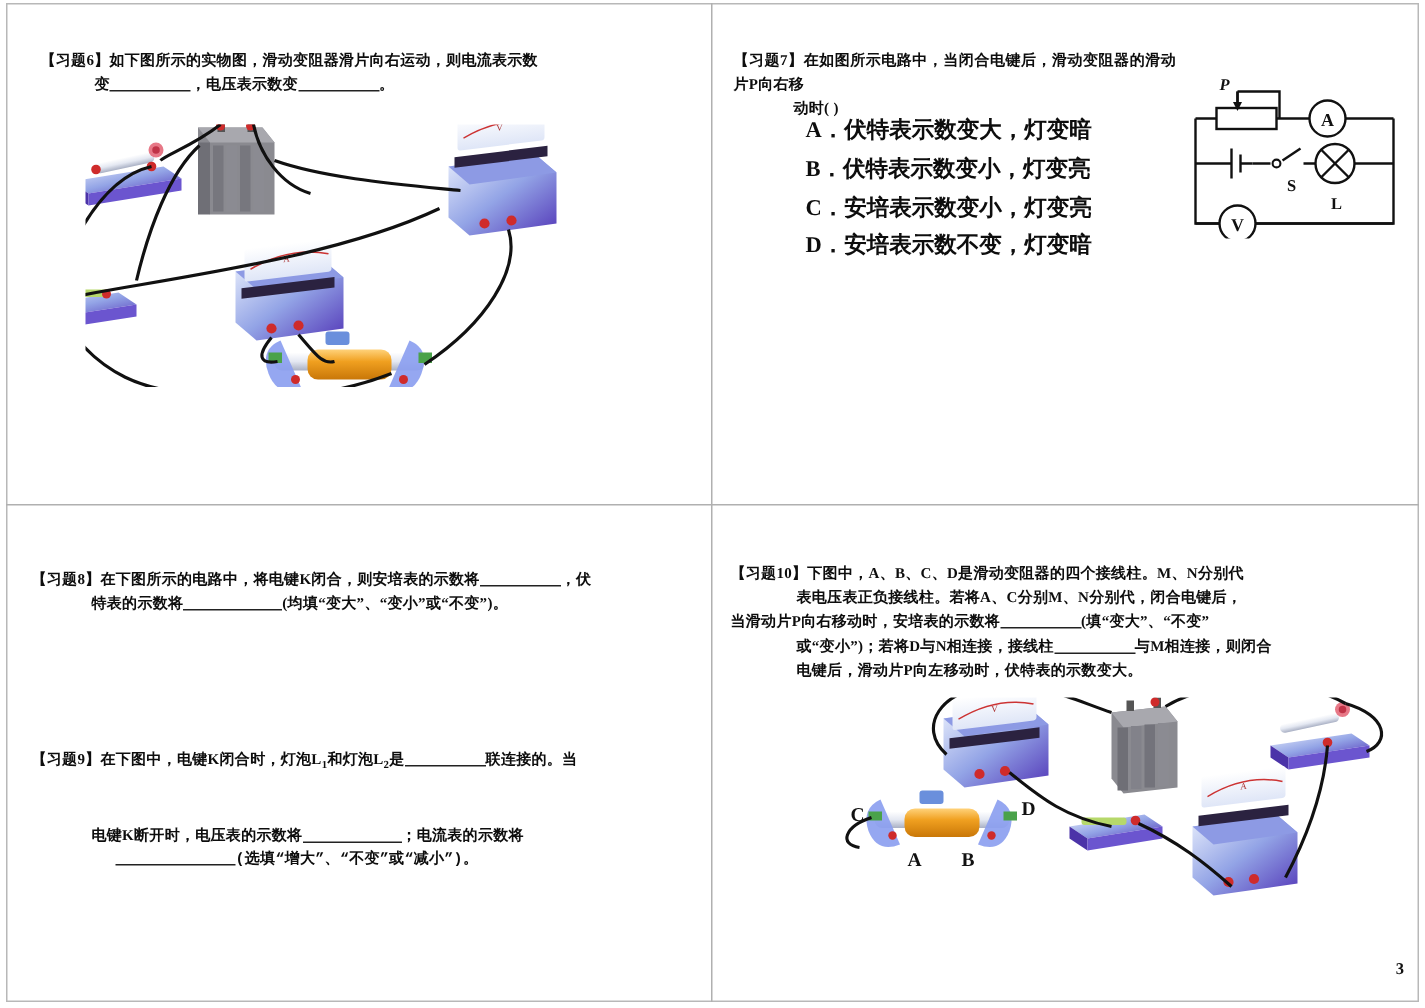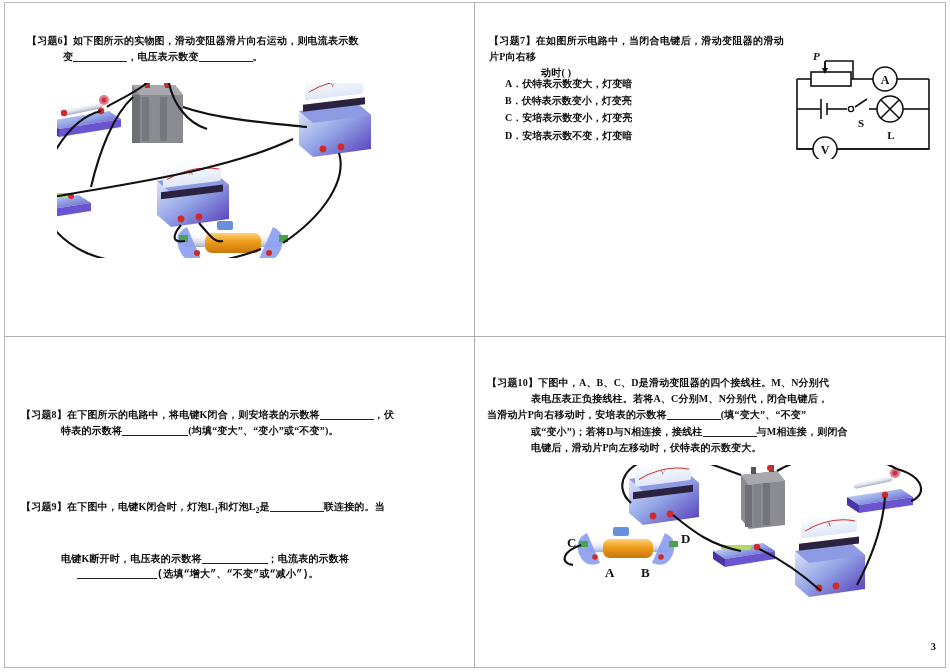--- a/index.html
+++ b/index.html
@@ -47,22 +47,22 @@
   }
   .prob .tag{white-space:nowrap;}
   .blank{
     display:inline-block;
     border-bottom:1px solid #222;
     vertical-align:-2px;
   }
   .b-md{width:54px;}
   .b-lg{width:66px;}
   .opt{
-    font-size:10px;font-weight:bold;color:#0d0d0d;
-    line-height:1.72;margin-left:16px;
+    font-size:15px;font-weight:bold;color:#0d0d0d;
+    line-height:1.72;margin-left:48px;
   }
   .choice-letter{font-family:"Liberation Serif",serif;}
 
   
   .sch{position:absolute;}
 
   
   .art{position:absolute;}
 
   .pagenum{
@@ -205,21 +205,21 @@
         <path d="M142 140 C154 154 158 160 166 158"></path>
         <path d="M96 176 C140 186 178 176 204 166"></path>
       </g>
     </svg>
   </div>
 
   <div class="quad" id="q-tr">
 
     <div class="prob" style="position:absolute;left:14px;top:30px;width:295px;">
       <span class="tag">【习题7】</span><span>在如图所示电路中，当闭合电键后，滑动变阻器的滑动片P向右移</span>
-      <div style="margin-left:52px;"><span>动时(  )</span></div>
+      <div style="margin-left:40px;"><span>动时(  )</span></div>
     </div>
 
     <div style="position:absolute;left:14px;top:72px;width:300px;">
       <div class="opt">
         <span class="choice-letter">A</span><span>．</span><span>伏特表示数变大，灯变暗</span>
       </div>
       <div class="opt">
         <span class="choice-letter">B</span><span>．</span><span>伏特表示数变小，灯变亮</span>
       </div>
       <div class="opt">
@@ -272,21 +272,21 @@
       <text x="28" y="9" font-size="11" font-weight="bold" font-style="italic" font-family="serif" fill="#111">P</text>
       <text x="100" y="33" font-size="12" font-weight="bold" font-family="serif" fill="#111" text-anchor="middle">A</text>
       <text x="76" y="76" font-size="11" font-weight="bold" font-family="serif" fill="#111" text-anchor="middle">S</text>
       <text x="106" y="88" font-size="11" font-weight="bold" font-family="serif" fill="#111" text-anchor="middle">L</text>
       <text x="40" y="103" font-size="12" font-weight="bold" font-family="serif" fill="#111" text-anchor="middle">V</text>
     </svg>
   </div>
 
   <div class="quad" id="q-bl">
 
-    <div class="prob" style="position:absolute;left:16px;top:42px;width:440px;margin-top:28px;">
+    <div class="prob" style="position:absolute;left:16px;top:42px;width:440px;">
       <span class="tag">【习题8】</span><span>在下图所示的电路中，将电键K闭合，则安培表的示数将</span><span class="blank b-md"></span><span>，伏</span>
       <div style="margin-left:40px;">
         <span>特表的示数将</span><span class="blank b-lg"></span><span>(均填“变大”、“变小”或“不变”)。</span>
       </div>
     </div>
 
     <div class="prob" style="position:absolute;left:16px;top:162px;width:440px;">
       <span class="tag">【习题9】</span><span>在下图中，电键K闭合时，灯泡L</span><sub>1</sub><span>和灯泡L</span><sub>2</sub><span>是</span><span class="blank b-md"></span><span>联连接的。当</span>
       <div style="margin-left:40px;margin-top:33px;">
         <span>电键K断开时，电压表的示数将</span><span class="blank b-lg"></span><span>；电流表的示数将</span>

